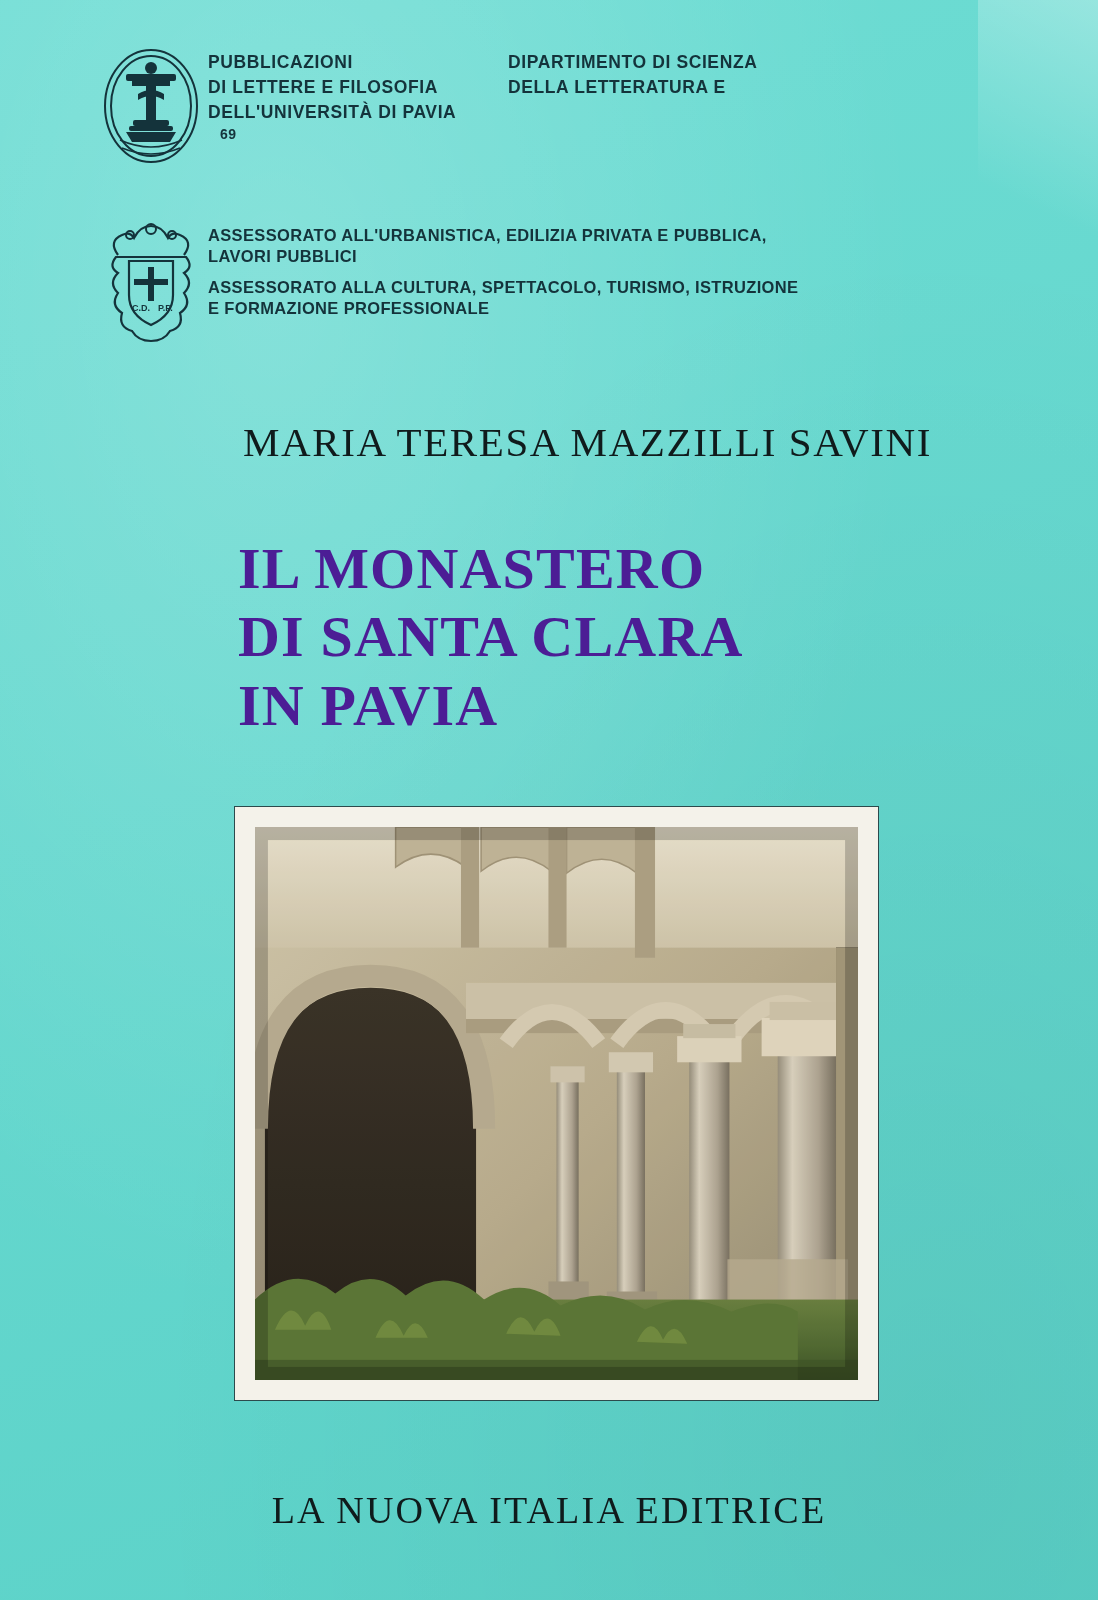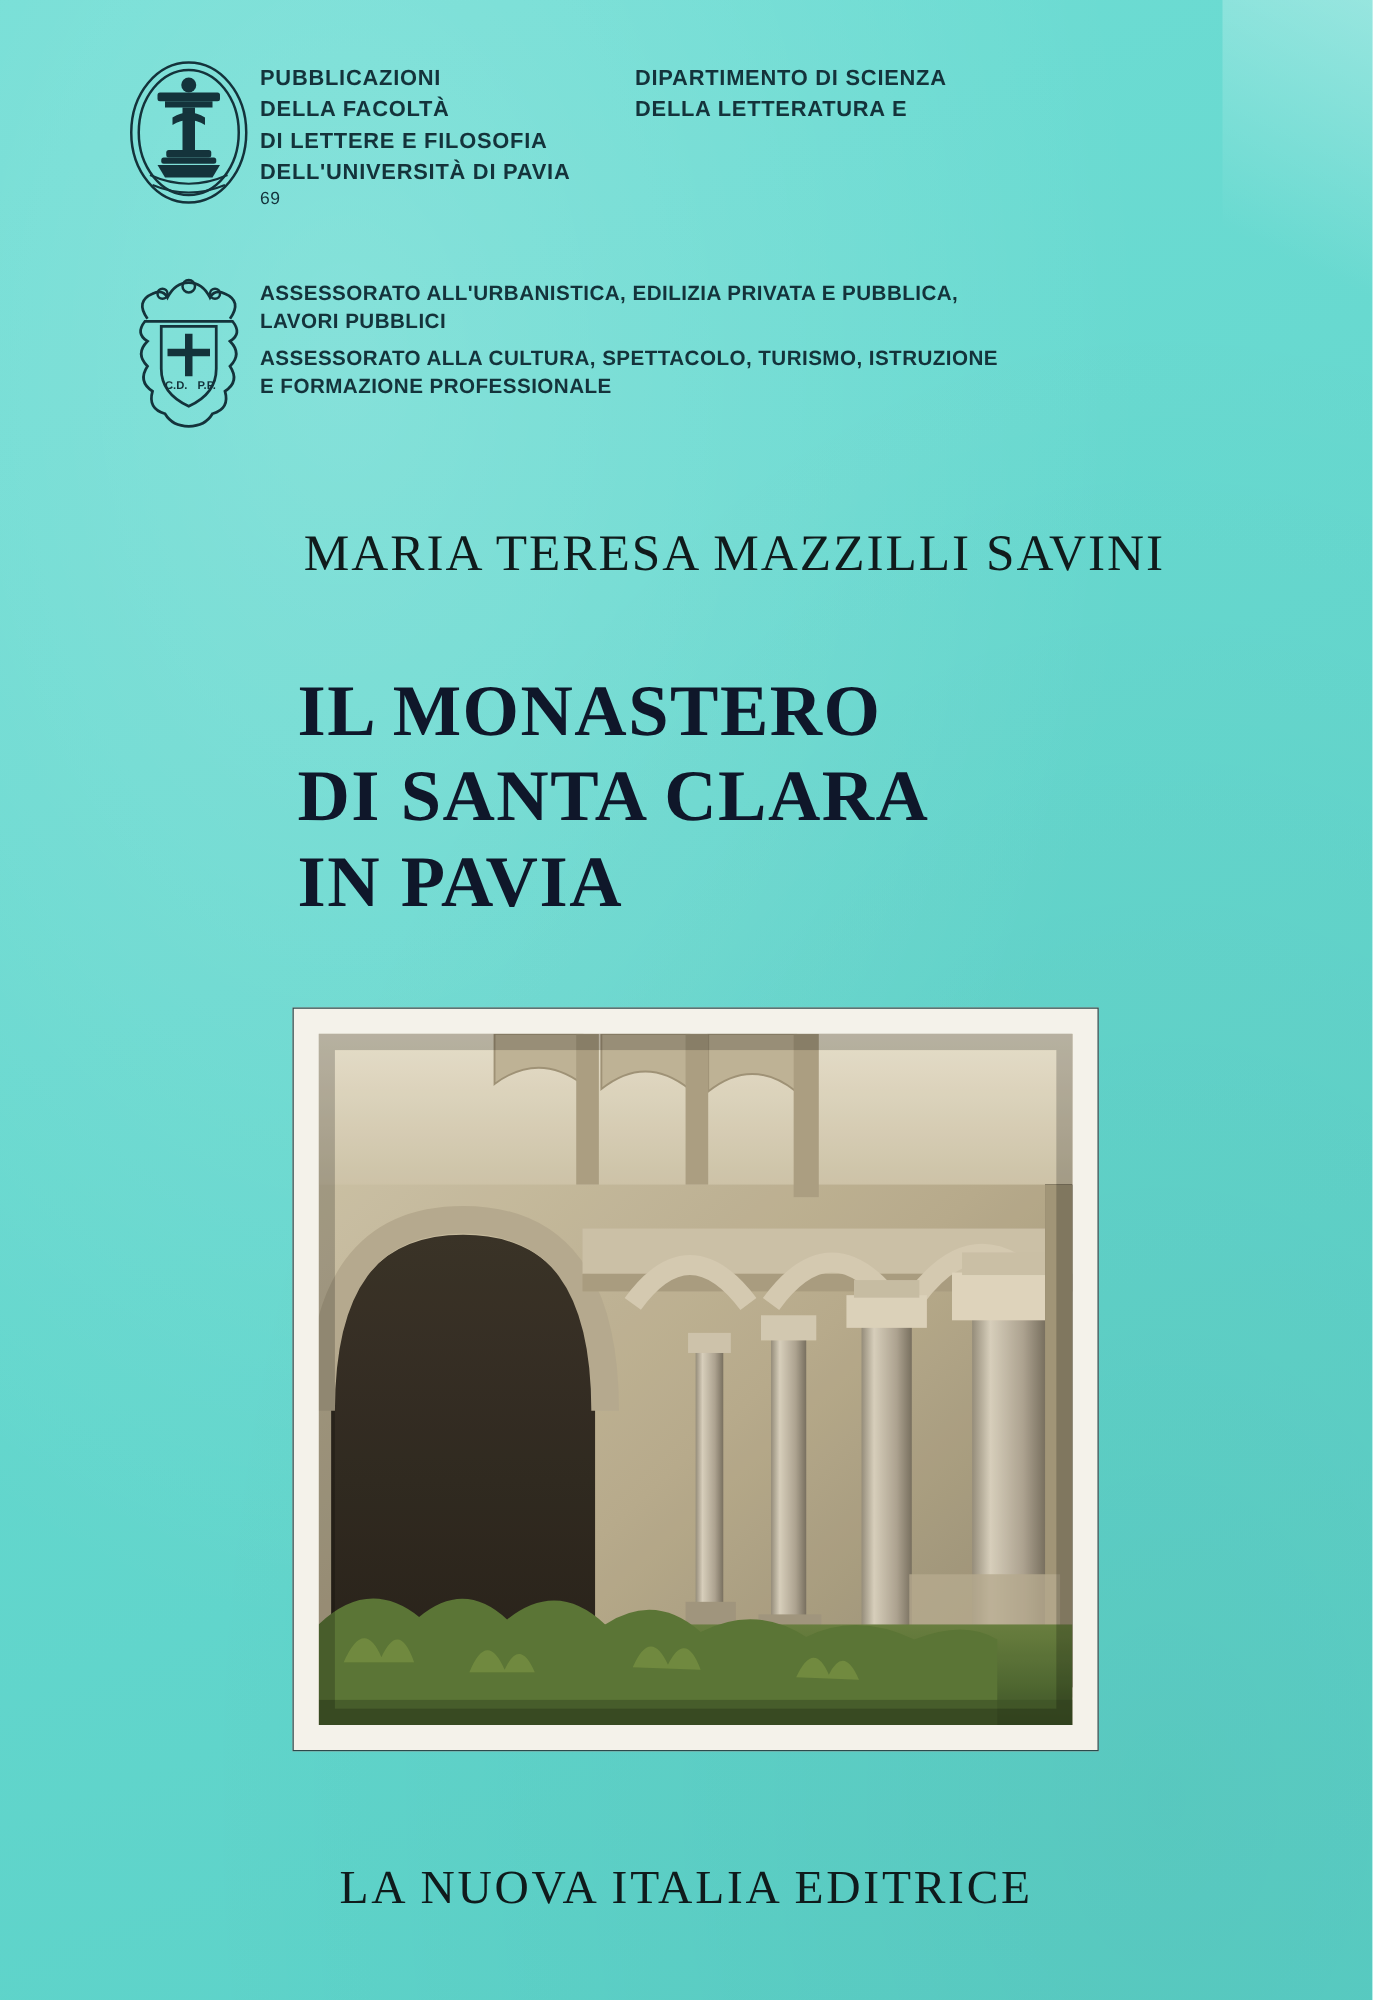--- a/index.html
+++ b/index.html
@@ -69,22 +69,23 @@
   .lineblock {
     font-family: "Liberation Sans", sans-serif;
     font-size: 17.5px;
     font-weight: 700;
     letter-spacing: 0.6px;
     color: #14333b;
     line-height: 1.42;
   }
   .lineblock .small-num {
     font-size: 14px;
-    font-weight: 400;
+    font-weight: 700;
     letter-spacing: 0.4px;
+    margin-left: 12px;
   }
 
   .comune-row {
     display: flex;
     align-items: flex-start;
     margin-top: 42px;
   }
   .comune-text {
     padding-top: 14px;
     flex: 1 1 auto;
@@ -122,21 +123,21 @@
   }
   .title {
     position: absolute;
     top: 535px;
     left: 238px;
     font-family: "Liberation Serif", serif;
     font-size: 58px;
     font-weight: 700;
     letter-spacing: 1.2px;
     line-height: 1.18;
-    color: #0f172a;
+    color: #4c1d95;
   }
   .title div {
     white-space: nowrap;
   }
 
   
   .photo-frame {
     position: absolute;
     top: 806px;
     left: 234px;
@@ -199,21 +200,20 @@
           </g>
           <g fill="none" stroke="#14333b" stroke-width="1.6">
             <path d="M24 96 q31 14 62 0"></path>
             <path d="M26 104 q29 12 58 0"></path>
           </g>
         </svg>
       </div>
       <div class="pub-cols">
         <div class="pub-col-left lineblock">
           <div>PUBBLICAZIONI</div>
-          <div>DELLA FACOLTÀ</div>
           <div>DI LETTERE E FILOSOFIA</div>
           <div>DELL'UNIVERSITÀ DI PAVIA</div>
           <div class="small-num">69</div>
         </div>
         <div class="pub-col-right lineblock">
           <div>DIPARTIMENTO DI SCIENZA</div>
           <div>DELLA LETTERATURA E</div>
         </div>
       </div>
     </div>

